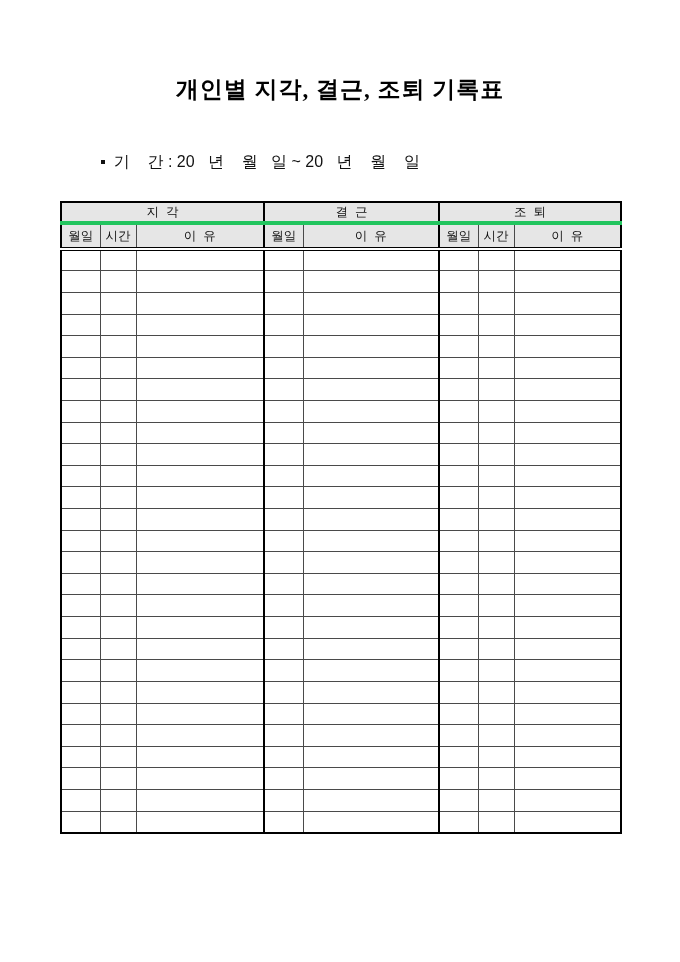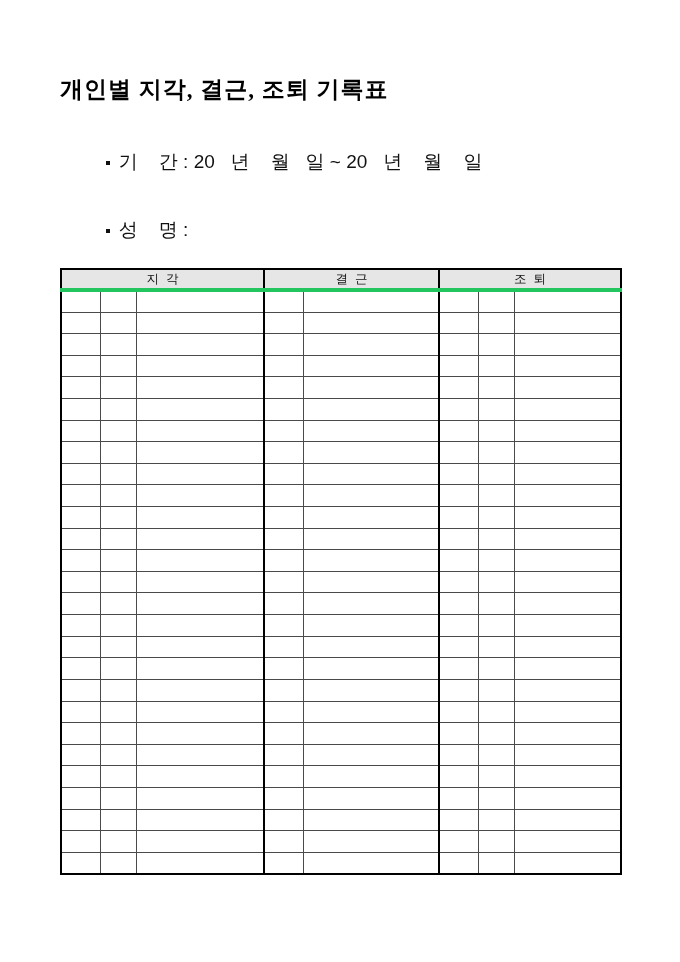--- a/index.html
+++ b/index.html
@@ -13,33 +13,33 @@
     font-family: "Liberation Sans", sans-serif;
     color: #111111;
     overflow: hidden;
   }
   .title {
     margin: 0 0 26px 0;
     font-family: "Liberation Serif", serif;
     font-weight: bold;
     font-size: 23px;
     line-height: 27px;
-    text-align: left;
+    text-align: center;
     letter-spacing: 1px;
     white-space: pre;
     color: #000000;
   }
   .info-list {
     list-style: none;
     margin: 0 0 5px 14px;
     padding: 0;
   }
   .info-list li {
     line-height: 22.4px;
-    font-size: 19px;
+    font-size: 16px;
     white-space: pre;
   }
   .bullet-sq {
     display: inline-block;
     width: 4px;
     height: 4px;
     background: #111111;
     margin-right: 9px;
     vertical-align: 3px;
   }
@@ -72,43 +72,50 @@
 </head>
 <body>
 
 <div class="page">
 
   <h1 class="title">개인별 지각, 결근, 조퇴 기록표</h1>
 
   <ul class="info-list">
     <li>
       <span class="bullet-sq"></span><span>기    간 : 20   년    월   일 ~ 20   년    월    일</span>
-    </li>
-    <li>
-      <span class="bullet-sq"></span><span>성    명 :</span>
     </li>
   </ul>
 
   <table class="record">
     <colgroup>
       <col style="width:39px">
         <col style="width:36px">
         <col style="width:128px">
       <col style="width:39px">
         <col style="width:136px">
       <col style="width:39px">
         <col style="width:36px">
         <col style="width:107px">
     </colgroup>
     <thead>
       <tr class="group-row">
         <th colspan="3">지  각</th>
         <th colspan="2" class="sec">결  근</th>
         <th colspan="3" class="sec">조  퇴</th>
       </tr>
+      <tr class="cols-row">
+        <th>월일</th>
+        <th>시간</th>
+        <th>이  유</th>
+        <th class="sec">월일</th>
+        <th>이  유</th>
+        <th class="sec">월일</th>
+        <th>시간</th>
+        <th>이  유</th>
+      </tr>
     </thead>
     <tbody>
         <tr>
           <td></td>
           <td></td>
           <td></td>
           <td class="sec"></td>
           <td></td>
           <td class="sec"></td>
           <td></td>

